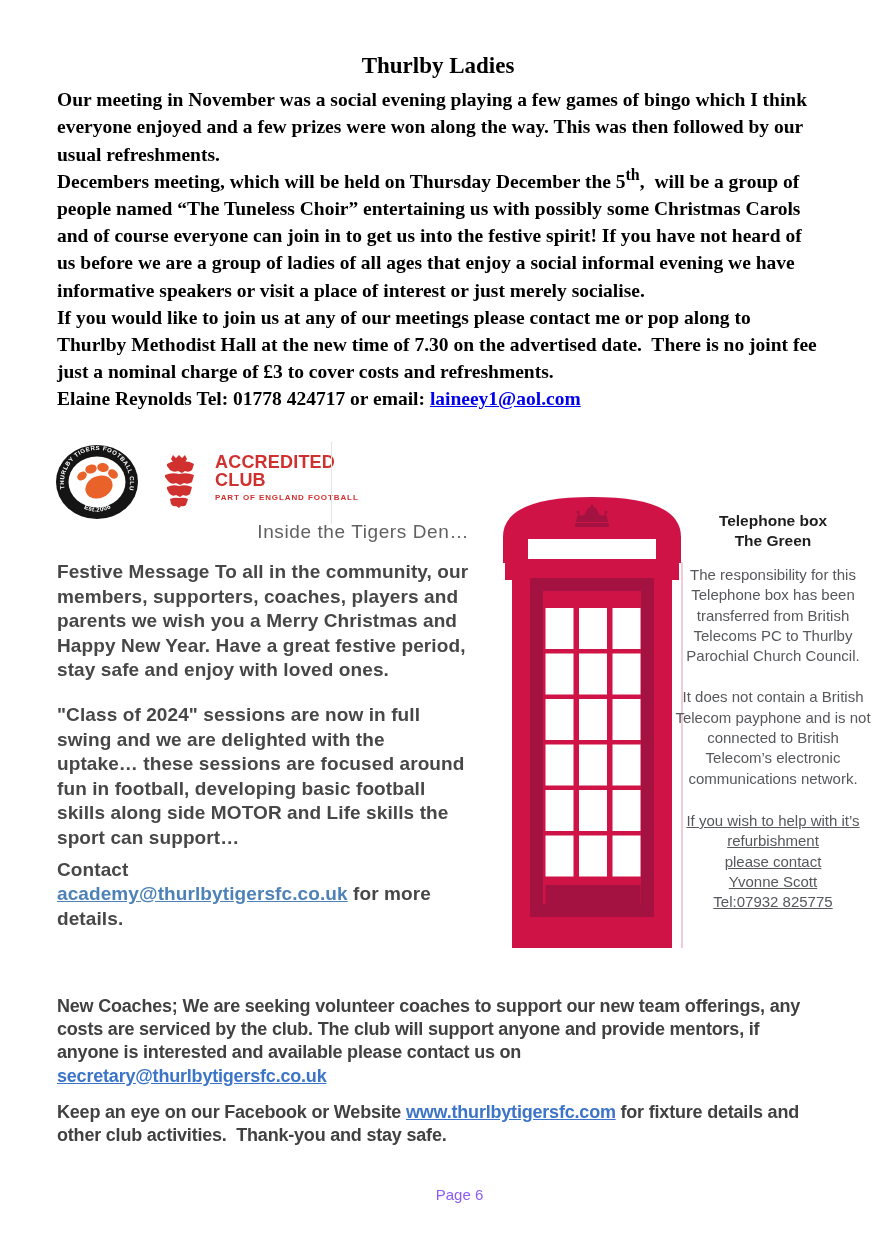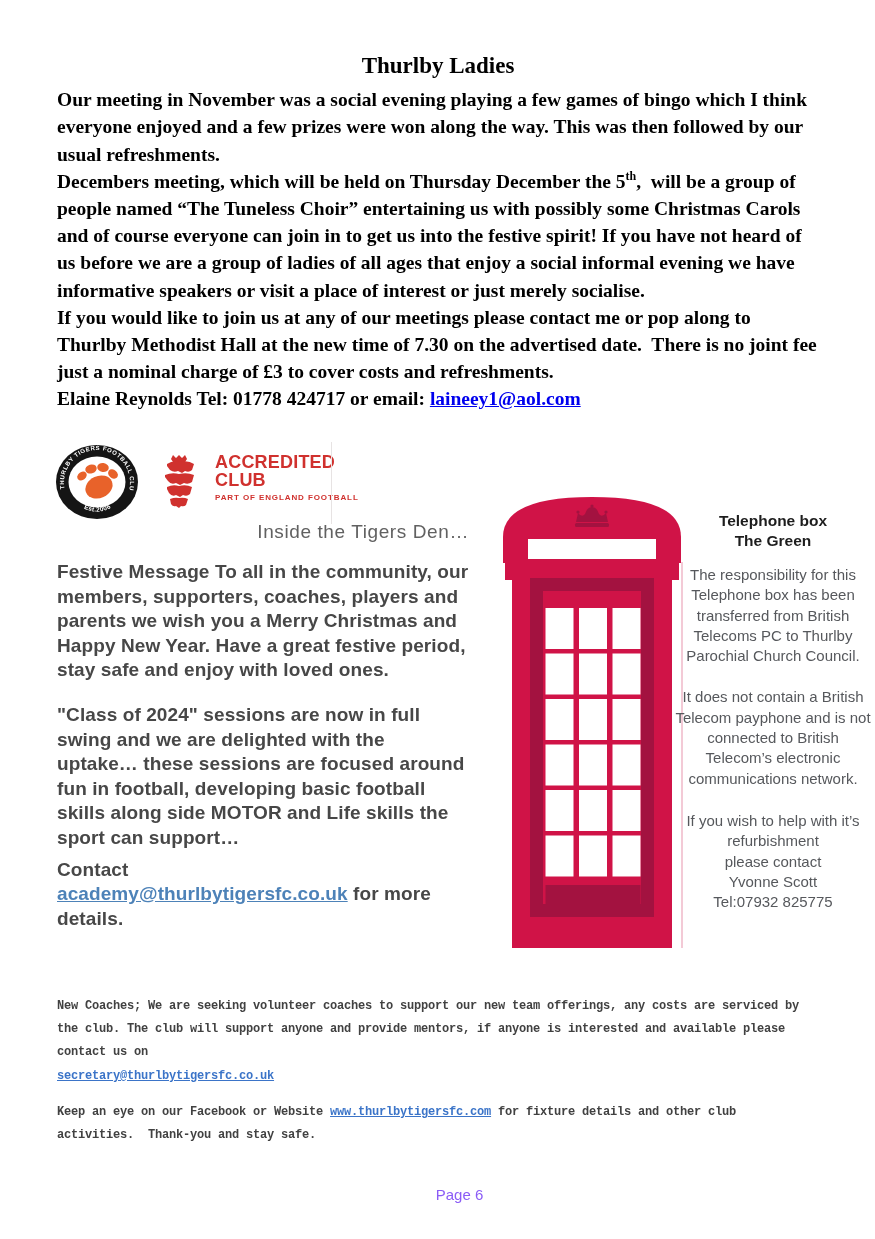--- a/index.html
+++ b/index.html
@@ -4,21 +4,21 @@
 <style>
   html,body{margin:0;padding:0;background:#ffffff;}
   .page{position:relative;width:875px;height:1239px;background:#fff;margin:0 auto;overflow:hidden;padding-left:44px;}
 
   
   .serif-block{position:absolute;left:57px;width:762px;top:52px;
     font-family:"Liberation Serif",serif;font-weight:700;font-size:19.5px;
     line-height:27.2px;color:#000;}
   .serif-block h1{font-size:23px;text-align:center;margin:0 0 7px 0;font-weight:700;}
   .serif-block p{margin:0;}
-  .serif-block sup{font-size:12px;line-height:0;margin-top:40px;}
+  .serif-block sup{font-size:16px;line-height:0;margin-top:40px;}
   a.blue-link{color:#0000ee;text-decoration:underline;cursor:pointer;}
 
   
   .logos{position:absolute;left:55px;top:444px;display:flex;align-items:center;gap:16px;}
   .accredited-wrap{display:flex;align-items:flex-start;}
   .img-divider{position:absolute;left:331px;top:442px;width:1px;height:82px;background:#e7e3e3;}
 
   
   .gothic{position:absolute;left:57px;top:521px;width:412px;
     font-family:"Liberation Sans","DejaVu Sans",sans-serif;color:#474747;}
@@ -28,26 +28,26 @@
 
   
   .phonebox{position:absolute;left:497px;top:487px;}
   .pink-edge{position:absolute;left:681px;top:562px;width:2px;height:386px;background:#f3cad6;}
 
   
   .right-col{position:absolute;left:674px;top:511px;width:198px;text-align:center;
     font-family:"Liberation Sans","DejaVu Sans",sans-serif;}
   .pb-title{font-size:15.5px;font-weight:700;color:#1d1d1d;line-height:19.5px;margin:0 0 15px 0;}
   .right-col p{font-size:15px;font-weight:400;color:#56585c;line-height:20.3px;margin:0 0 21px 0;}
-  .right-col p.tight{margin:0;}
+  .right-col p.tight{margin:0;text-decoration:underline;}
 
   
   .bottom-block{position:absolute;left:57px;top:995px;width:768px;
-    font-family:Liberation Mono, monospace;font-weight:700;
-    font-size:12px;letter-spacing:-0.2px;color:#414141;line-height:23.2px;}
+    font-family:Liberation Sans, sans-serif;font-weight:700;
+    font-size:18px;letter-spacing:-0.2px;color:#414141;line-height:23.2px;}
   .bottom-block p{margin:0 0 13px 0;}
   a.bright-link{color:#3b74c8;text-decoration:underline;cursor:pointer;}
 
   
   .page-number{position:absolute;left:0;right:0;top:1186px;text-align:center;
     font-family:"Liberation Sans",sans-serif;font-size:15px;color:#8b5cf6;}
 </style>
 </head>
 <body>
 

